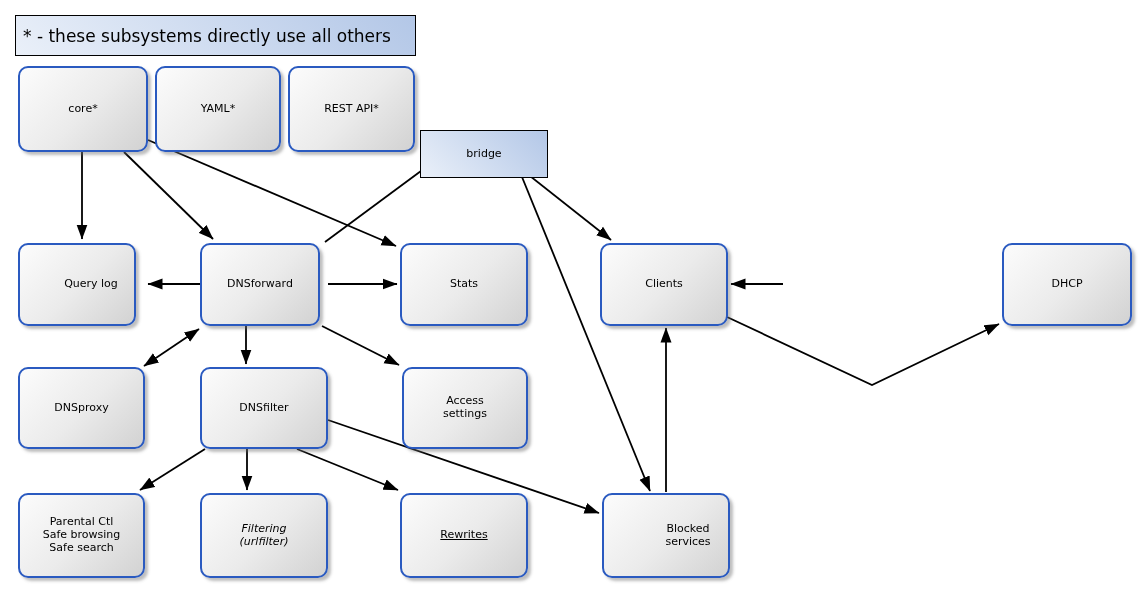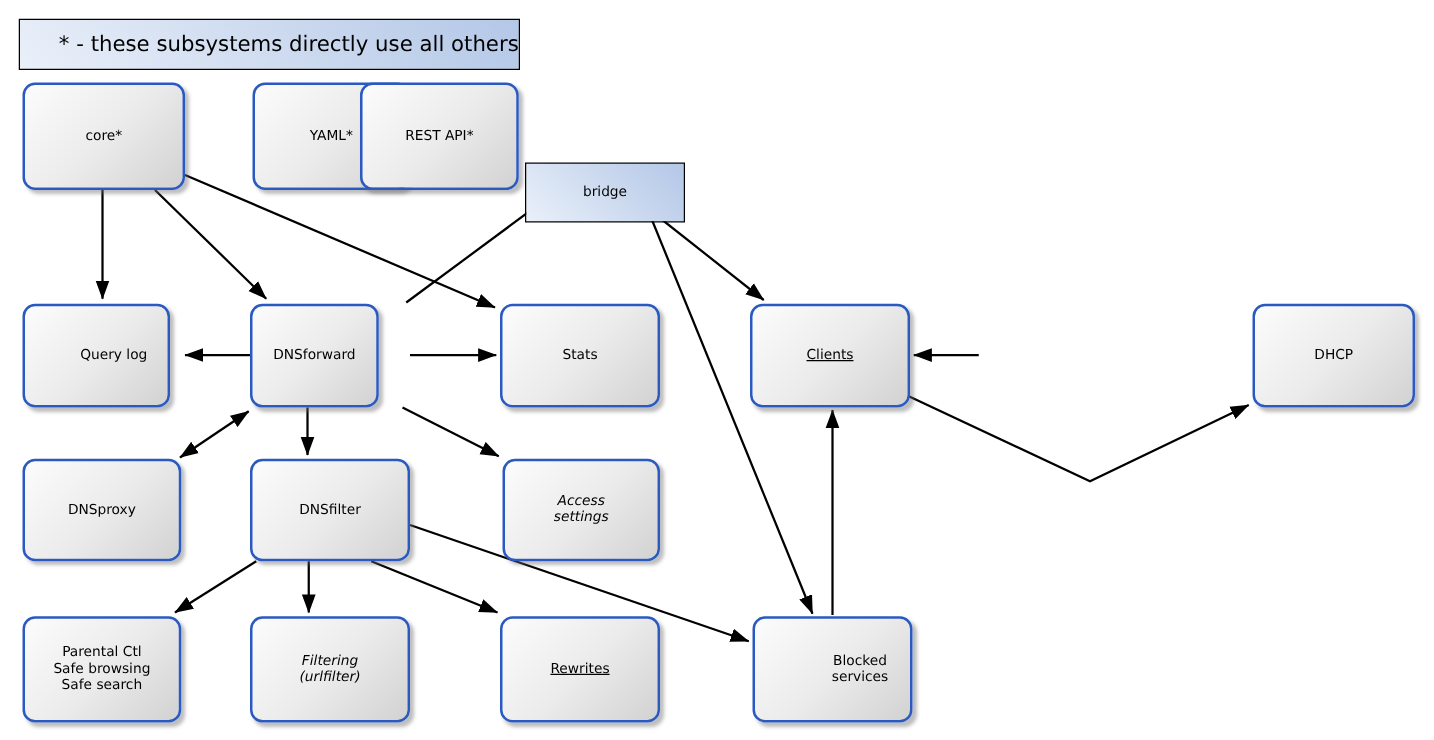--- a/index.html
+++ b/index.html
@@ -58,21 +58,20 @@
     height: 41px;
     box-sizing: border-box;
     border: 1.6px solid #000000;
     background: linear-gradient(45deg, var(--blue-fill-light, #eaf0f9) 0%, var(--blue-fill-dark, #b3c7e7) 100%);
     display: flex;
     align-items: center;
     padding-left: 7px;
     font-size: 17px;
     color: #000000;
     white-space: nowrap;
-    justify-content: flex-end;
   }
   .lbl { white-space: nowrap; }
 </style>
 </head>
 <body>
 
 <div id="canvas">
 
   <svg id="edges" width="1147" height="592">
     <defs>
@@ -100,51 +99,51 @@
       <polyline points="727,317 872,385 999,324" class="edge" marker-end="url(#ah)"></polyline>
     </svg>
 
   <div class="legend">
     <span>* - these subsystems directly use all others</span>
   </div>
 
 <div class="node rounded" style="left: 18px; top: 66px; width: 130px; height: 86px;">
       <div class="lbl">core*</div>
     </div>
-    <div class="node rounded" style="left: 155px; top: 66px; width: 126px; height: 86px; margin-left: 47px;">
+    <div class="node rounded" style="left: 155px; top: 66px; width: 126px; height: 86px;">
       <div class="lbl">YAML*</div>
     </div>
     <div class="node rounded" style="left: 288px; top: 66px; width: 127px; height: 86px;">
       <div class="lbl">REST API*</div>
     </div>
     <div class="node rect-blue" style="left: 420px; top: 110px; width: 128px; height: 48px; margin-top: 20px;">
       <div class="lbl">bridge</div>
     </div>
     <div class="node rounded" style="left: 18px; top: 243px; width: 118px; height: 83px; padding-left: 28px;">
       <div class="lbl">Query log</div>
     </div>
-    <div class="node rounded" style="left: 200px; top: 243px; width: 103px; height: 83px;">
+    <div class="node rounded" style="left: 200px; top: 243px; width: 120px; height: 83px;">
       <div class="lbl">DNSforward</div>
     </div>
     <div class="node rounded" style="left: 400px; top: 243px; width: 128px; height: 83px;">
       <div class="lbl">Stats</div>
     </div>
-    <div class="node rounded" style="left: 600px; top: 243px; width: 128px; height: 83px; text-decoration: underline;">
+    <div class="node rounded" style="left: 600px; top: 243px; width: 128px; height: 83px;">
       <div class="lbl">Clients</div>
     </div>
     <div class="node rounded" style="left: 18px; top: 367px; width: 127px; height: 82px;">
       <div class="lbl">DNSproxy</div>
     </div>
     <div class="node rounded" style="left: 1002px; top: 243px; width: 130px; height: 83px;">
       <div class="lbl">DHCP</div>
     </div>
     <div class="node rounded" style="left: 200px; top: 367px; width: 128px; height: 82px;">
       <div class="lbl">DNSfilter</div>
     </div>
-    <div class="node rounded" style="left: 402px; top: 367px; width: 126px; height: 82px; font-style: italic;">
+    <div class="node rounded" style="left: 402px; top: 367px; width: 126px; height: 82px;">
       <div class="lbl">Access</div>
       <div class="lbl">settings</div>
     </div>
     <div class="node rounded" style="left: 18px; top: 493px; width: 127px; height: 85px;">
       <div class="lbl">Parental Ctl</div>
       <div class="lbl">Safe browsing</div>
       <div class="lbl">Safe search</div>
     </div>
     <div class="node rounded" style="left: 200px; top: 493px; width: 128px; height: 85px; font-style: italic;">
       <div class="lbl">Filtering</div>

